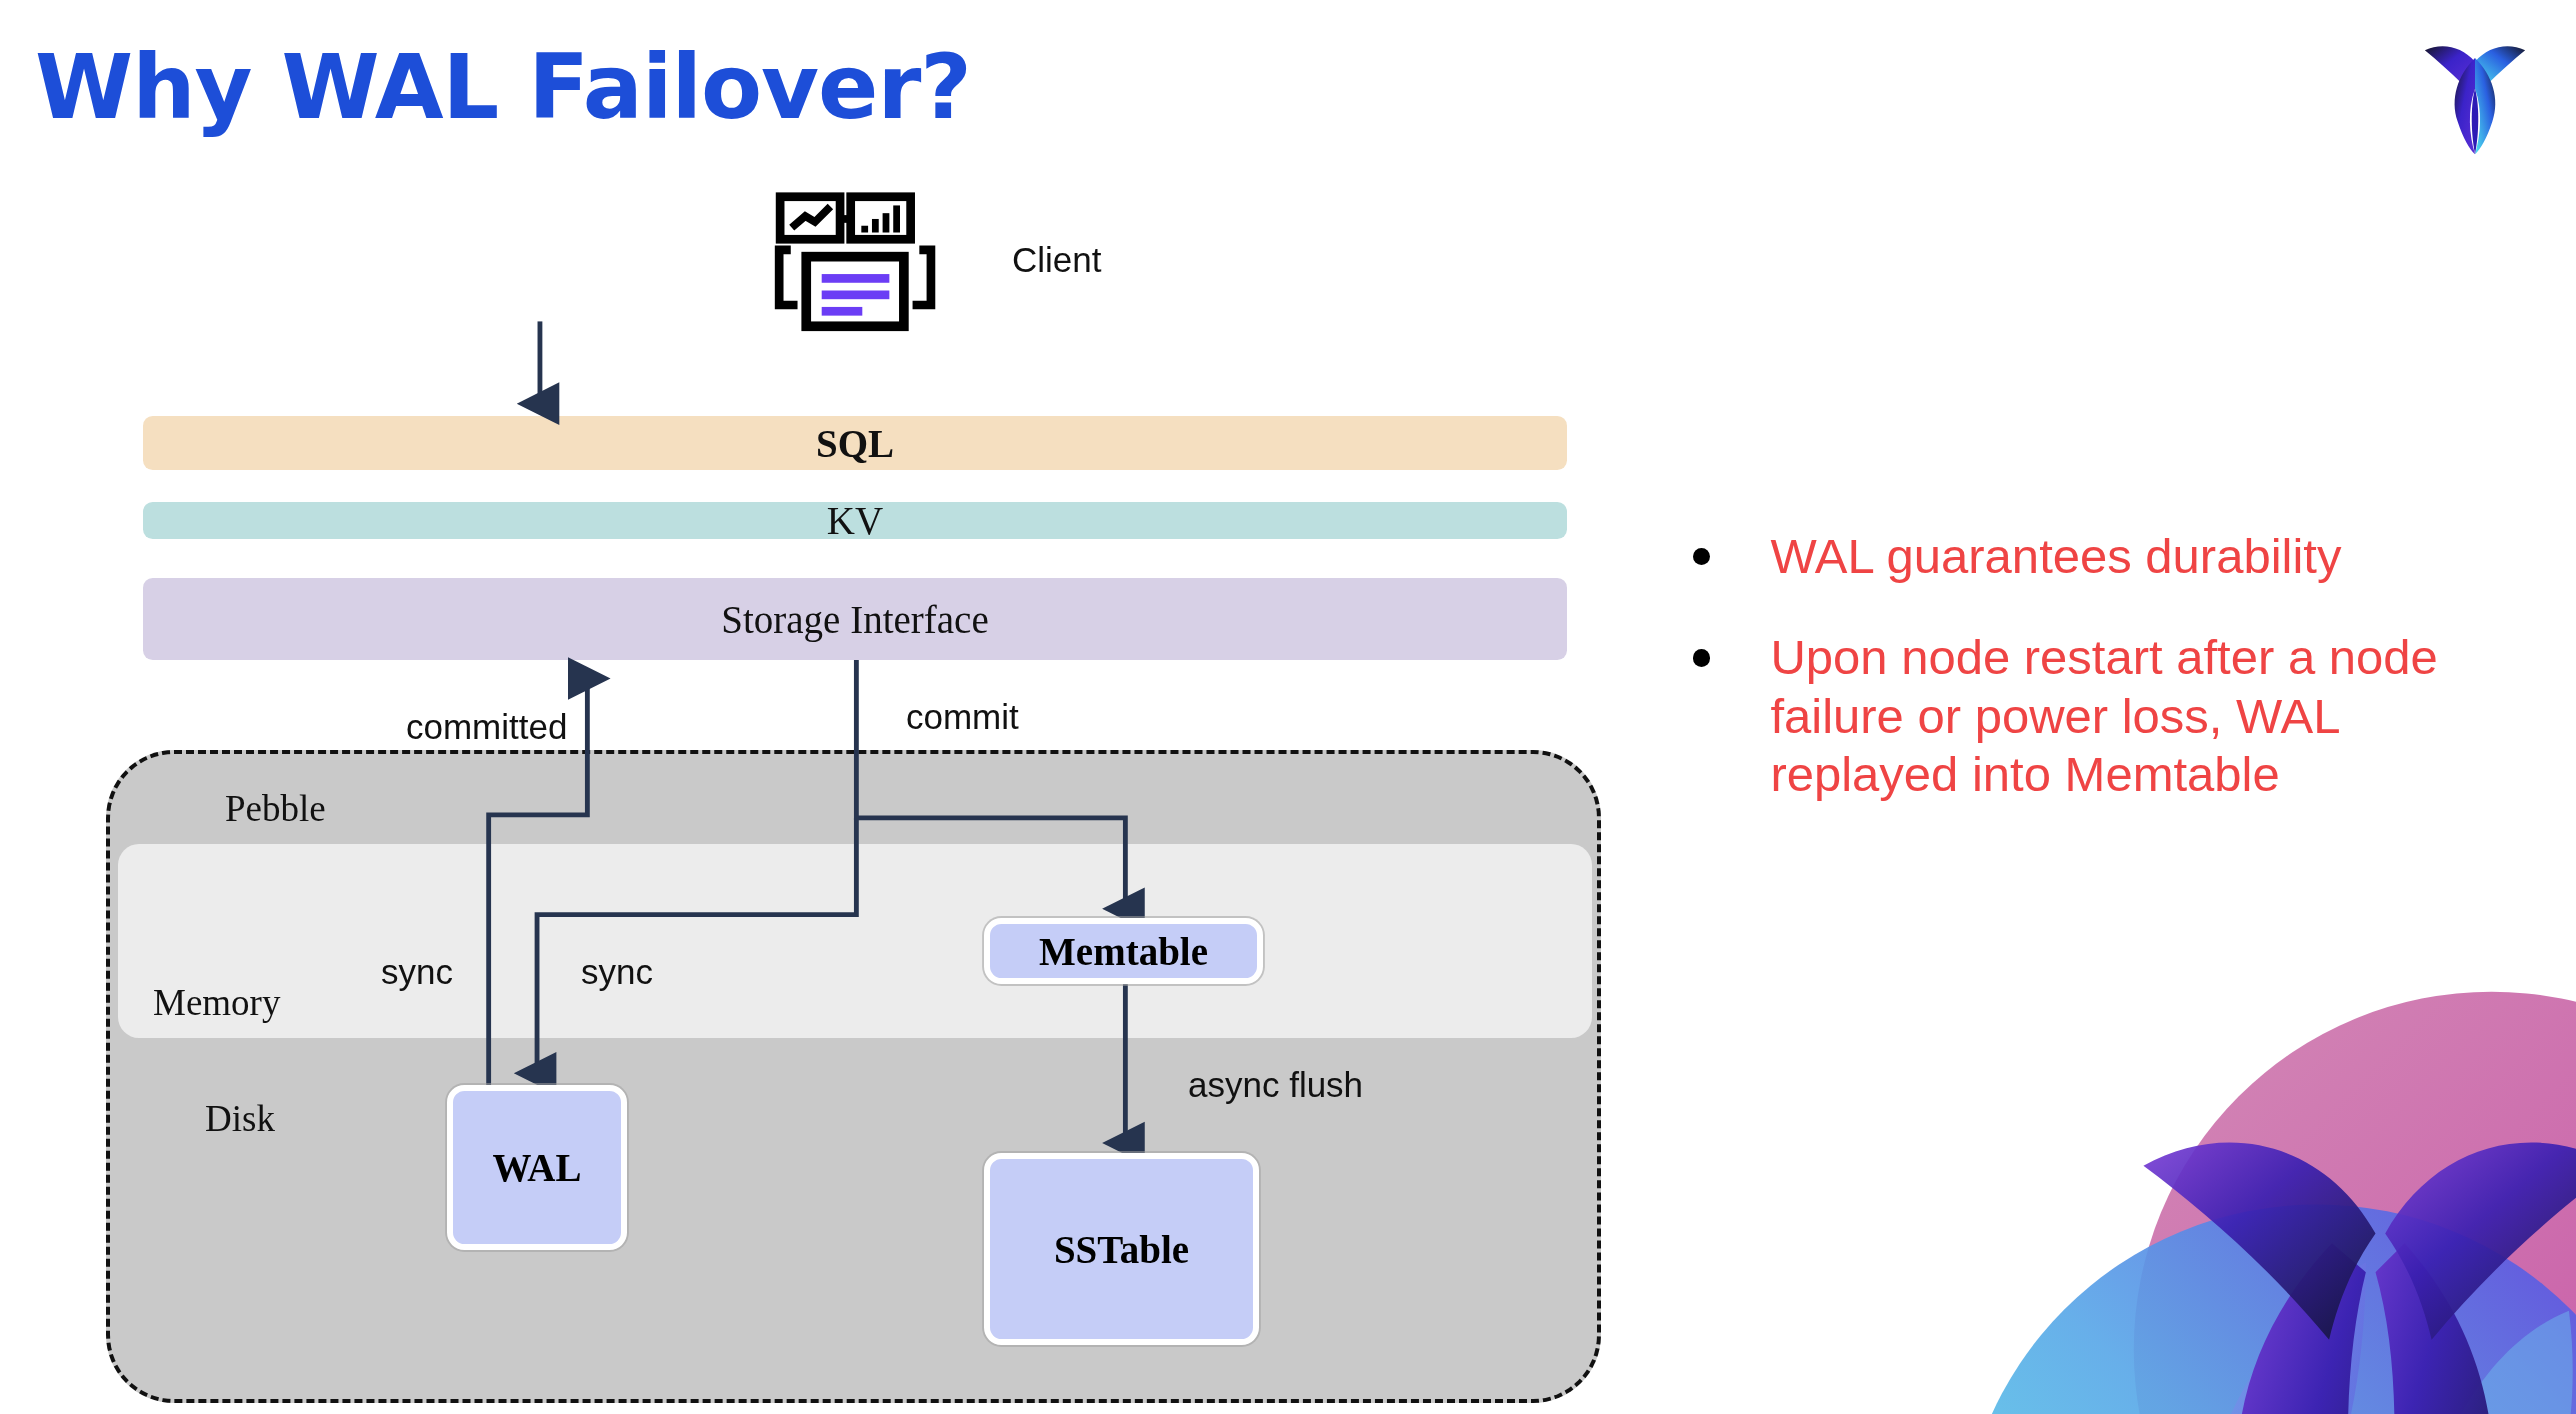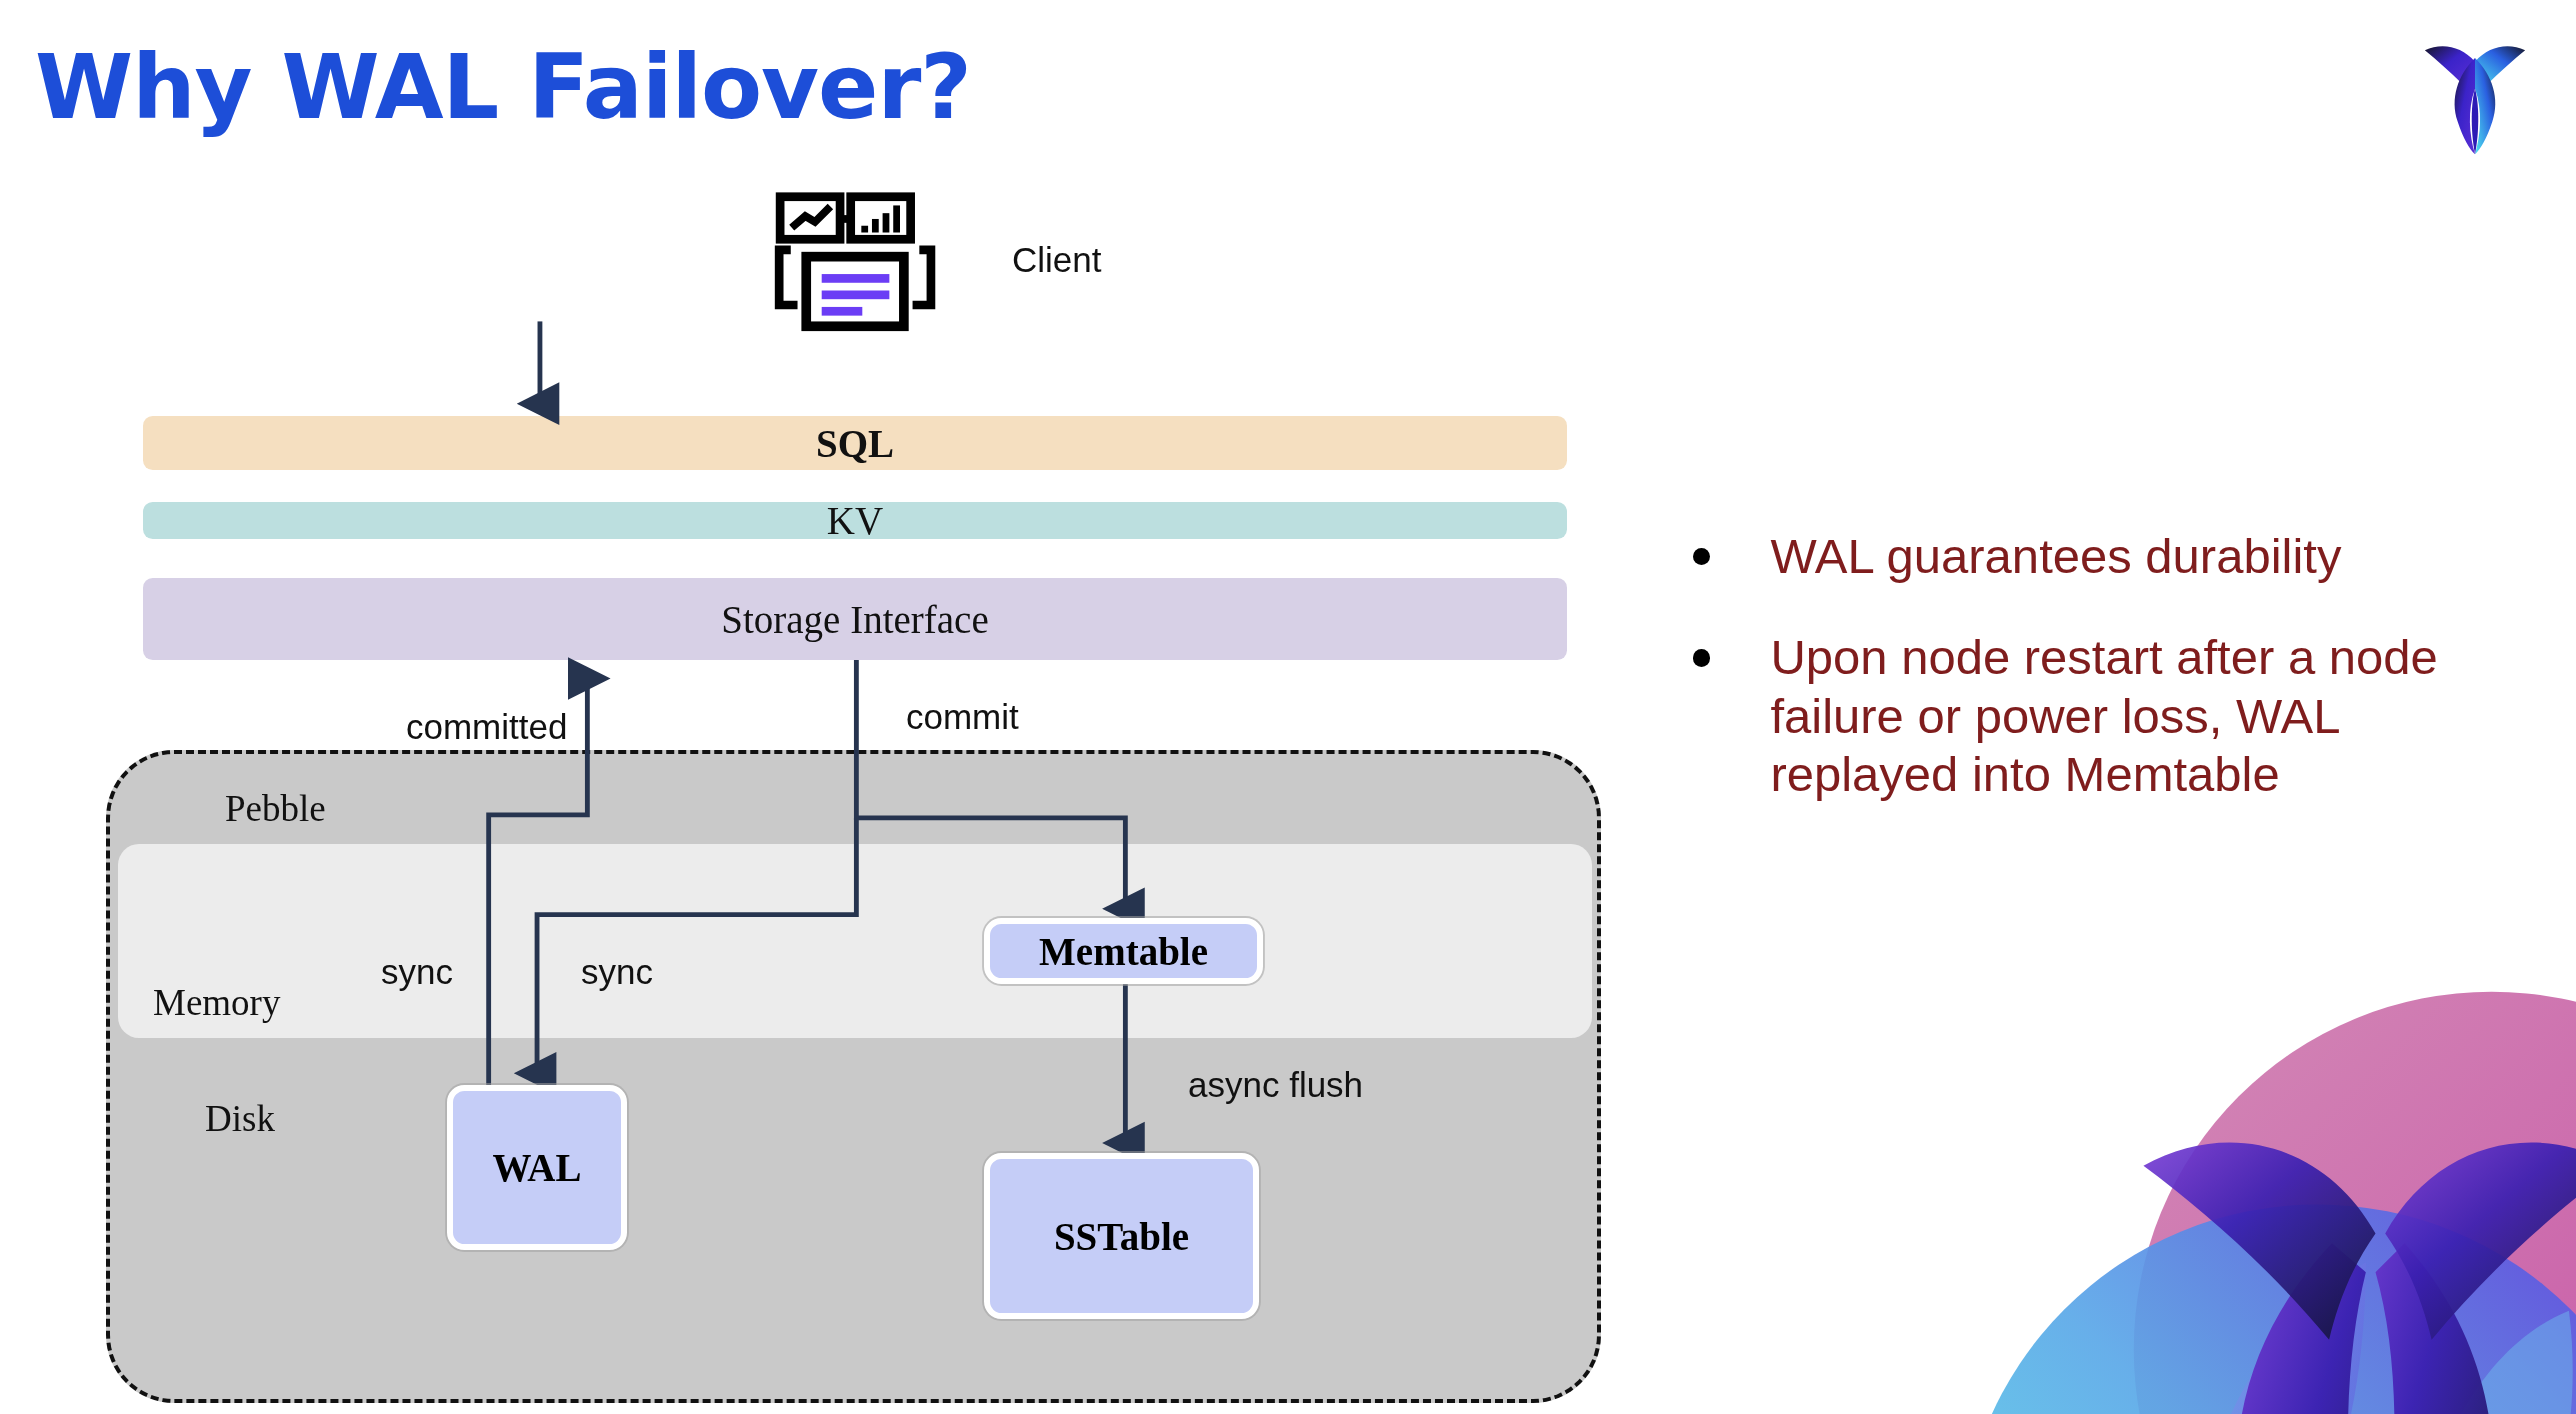--- a/index.html
+++ b/index.html
@@ -75,21 +75,21 @@
     box-sizing:border-box;
     display:flex;align-items:center;justify-content:center;
     font-family:"Liberation Serif", serif;
     font-weight:bold;
     font-size:39px;
     color:#000000;
     box-shadow:0 0 0 1.9px rgba(160,160,160,0.55);
   }
   #node-memtable{left:984px;top:918px;width:279px;height:66px;}
   #node-wal{left:447px;top:1085px;width:180px;height:165px;}
-  #node-sstable{left:984px;top:1153px;width:275px;height:166px;}
+  #node-sstable{left:984px;top:1153px;width:275px;height:192px;}
 
   
   #arrows{position:absolute;left:0;top:0;width:1645px;height:1415px;pointer-events:none;}
 
   
   .edge-label{
     position:absolute;
     font-family:Liberation Sans, sans-serif;
     font-size:35px;color:#111111;
     white-space:nowrap;
@@ -109,21 +109,21 @@
   #bullets{position:absolute;left:1693px;top:527px;width:832px;}
   .bullet-row{display:flex;align-items:flex-start;margin-bottom:43px;}
   .bullet-dot{
     width:17.4px;height:17.4px;border-radius:50%;background:#000000;
     margin-top:21px;margin-right:60px;flex:0 0 auto;
   }
   .bullet-text{
     font-family:"Liberation Sans", sans-serif;
     font-size:49px;
     line-height:1.19;
-    color:#7f1d1d;
+    color:#ef4444;
   }
 </style>
 </head>
 <body>
 
 <div class="slide">
 
   <div class="title">Why WAL Failover?</div>
 
   <div class="corner-logo">

